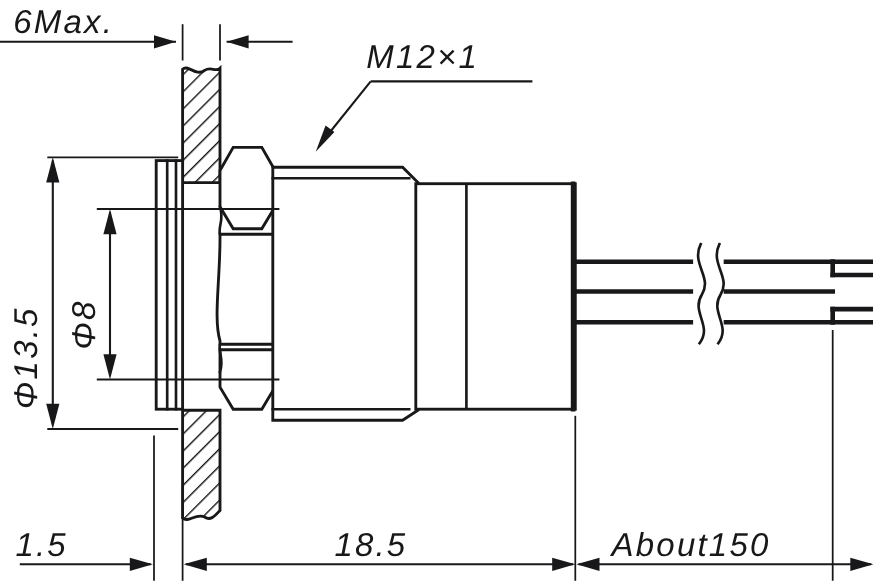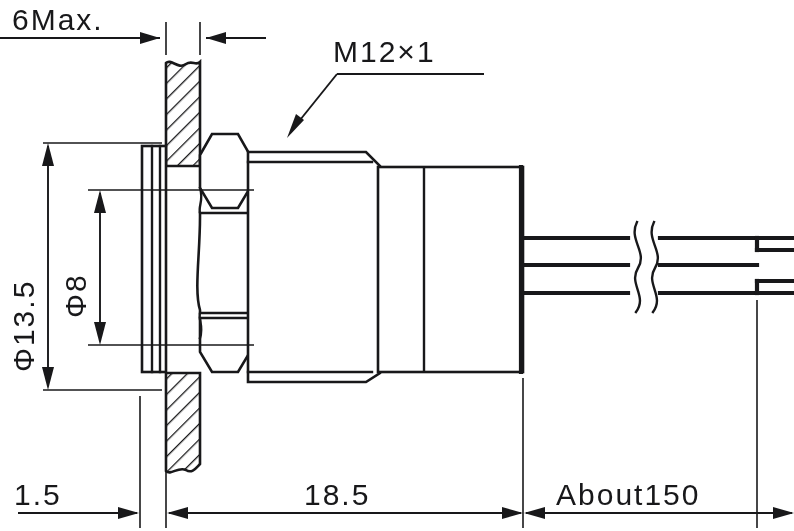--- a/index.html
+++ b/index.html
@@ -7,20 +7,21 @@
     padding: 0;
     background: #ffffff;
   }
   #stage {
     position: relative;
     width: 794px;
     height: 531px;
     background: #ffffff;
     overflow: hidden;
     font-family: "Liberation Sans", sans-serif;
+    font-style: italic;
   }
   svg#drawing {
     position: absolute;
     left: 0;
     top: 0;
     width: 794px;
     height: 531px;
   }
   .dim-text {
     font-family: "Liberation Sans", sans-serif;

